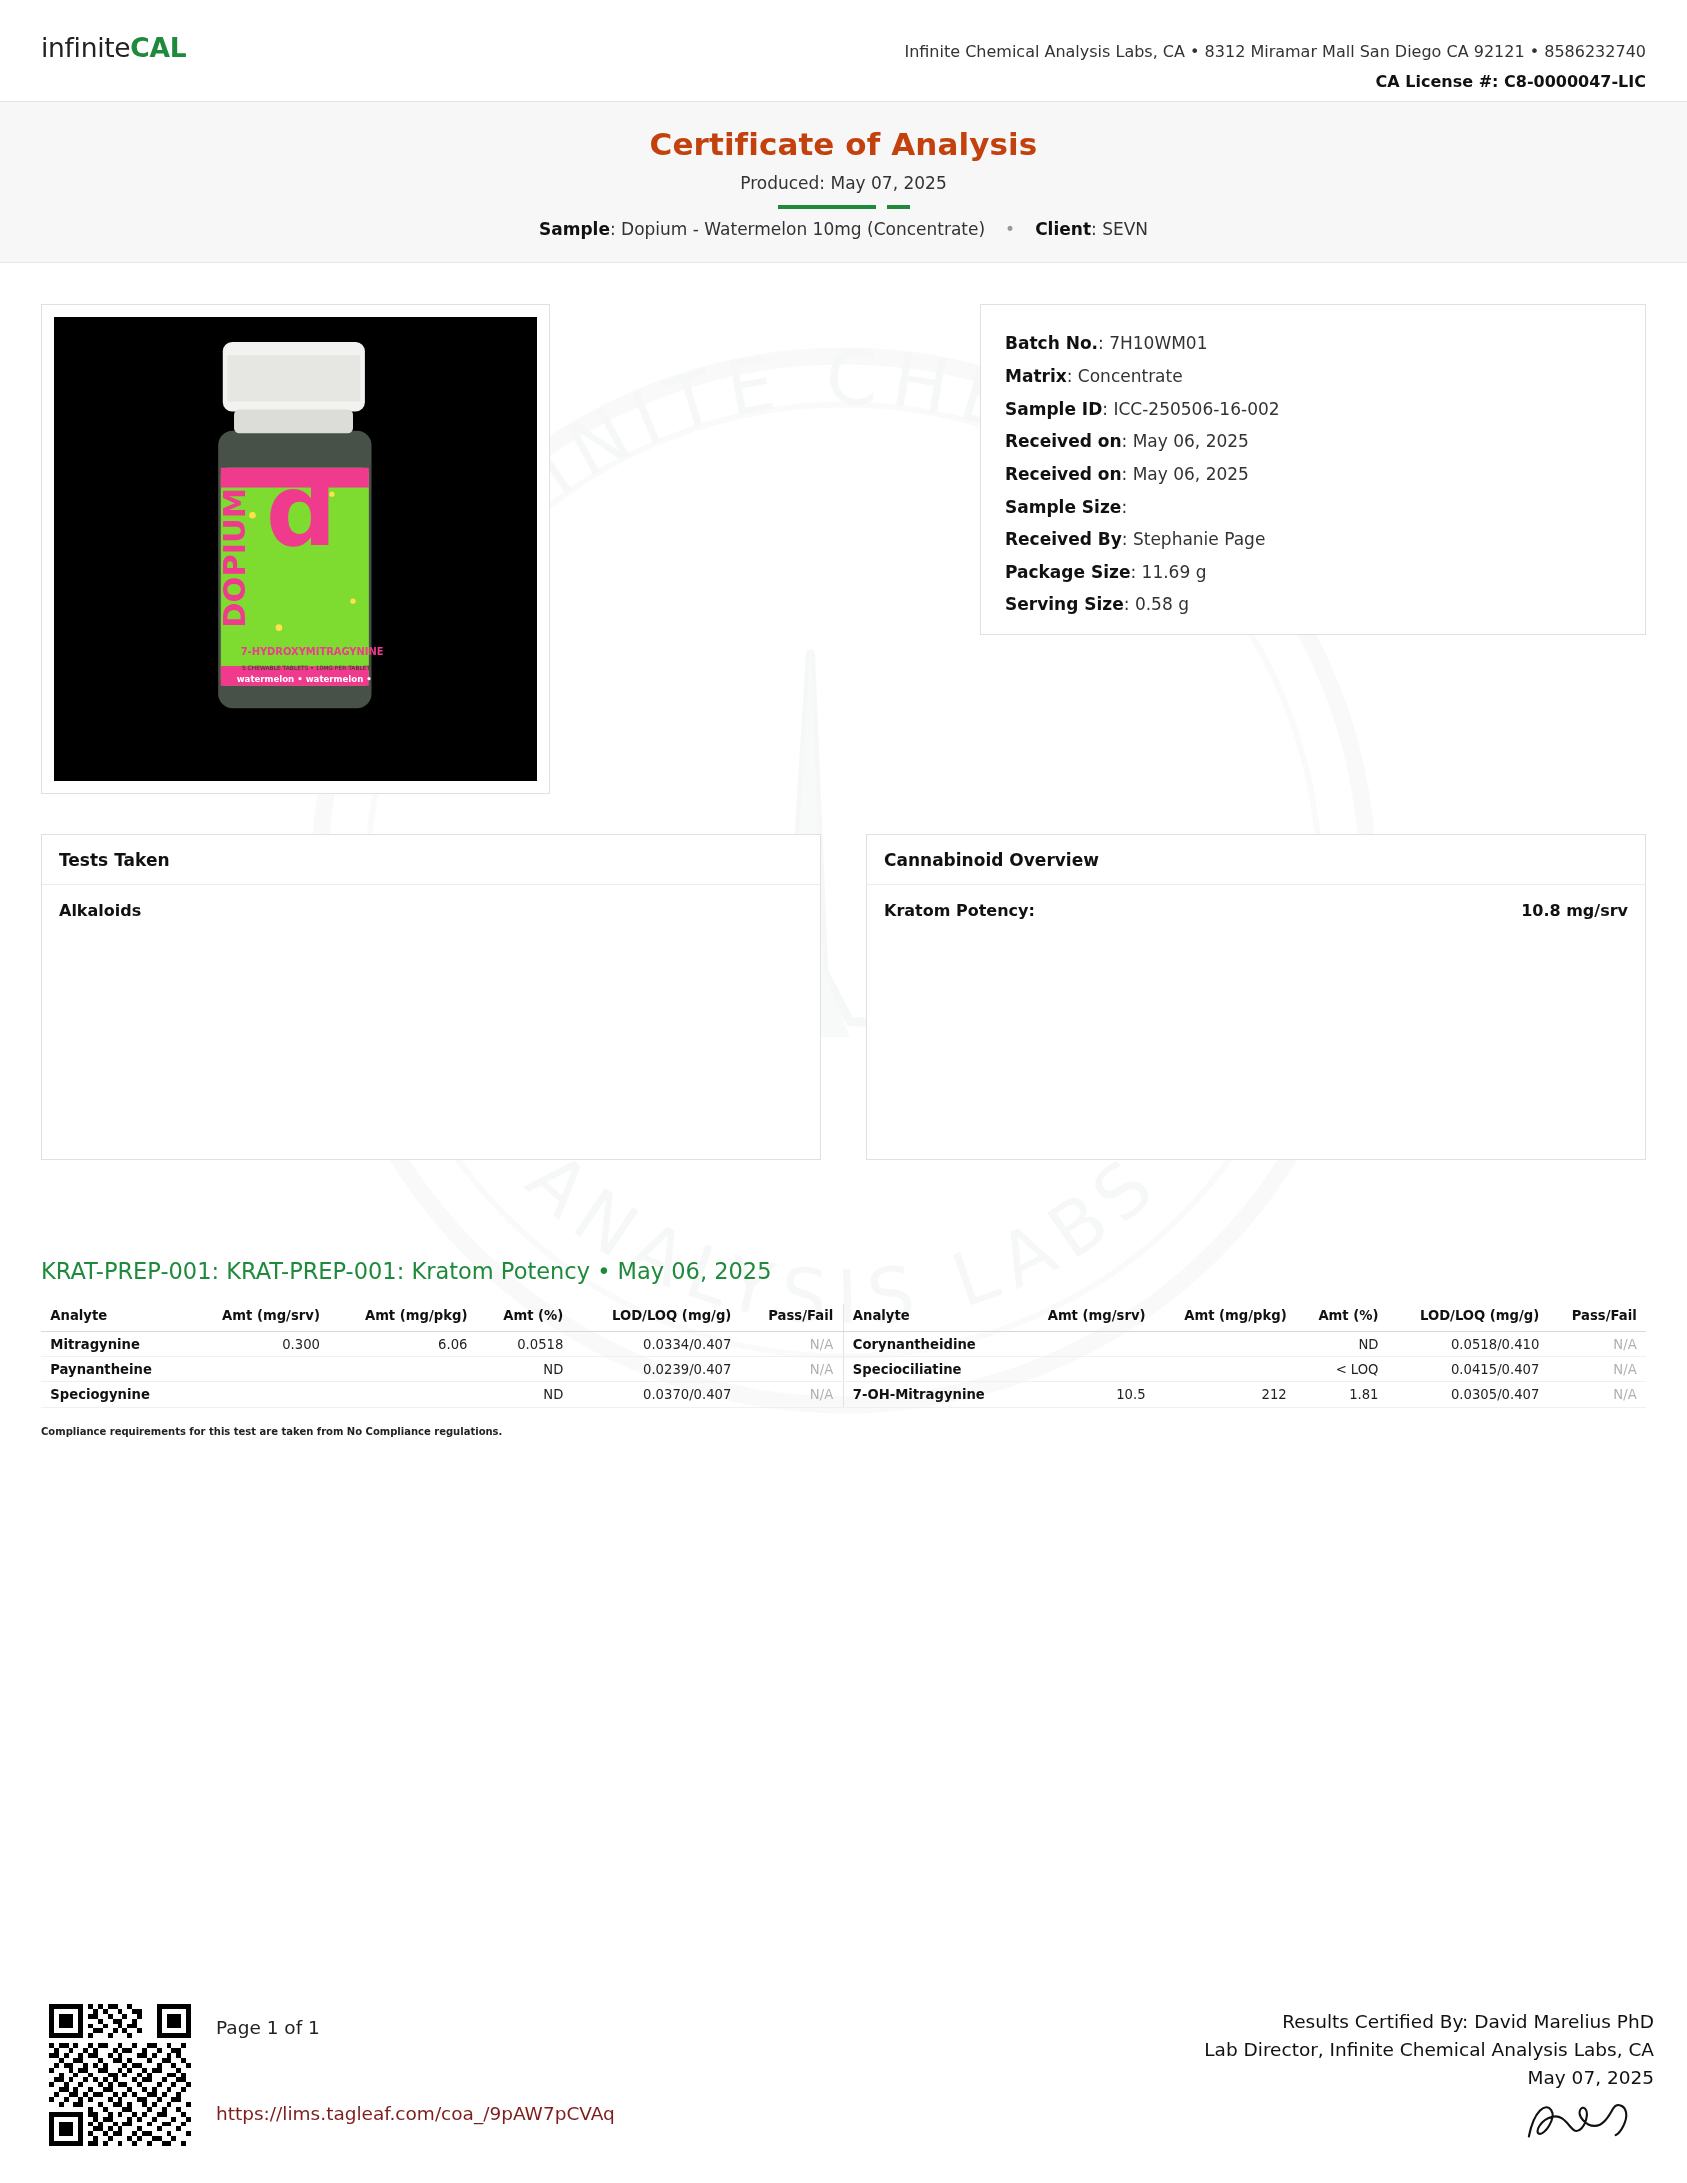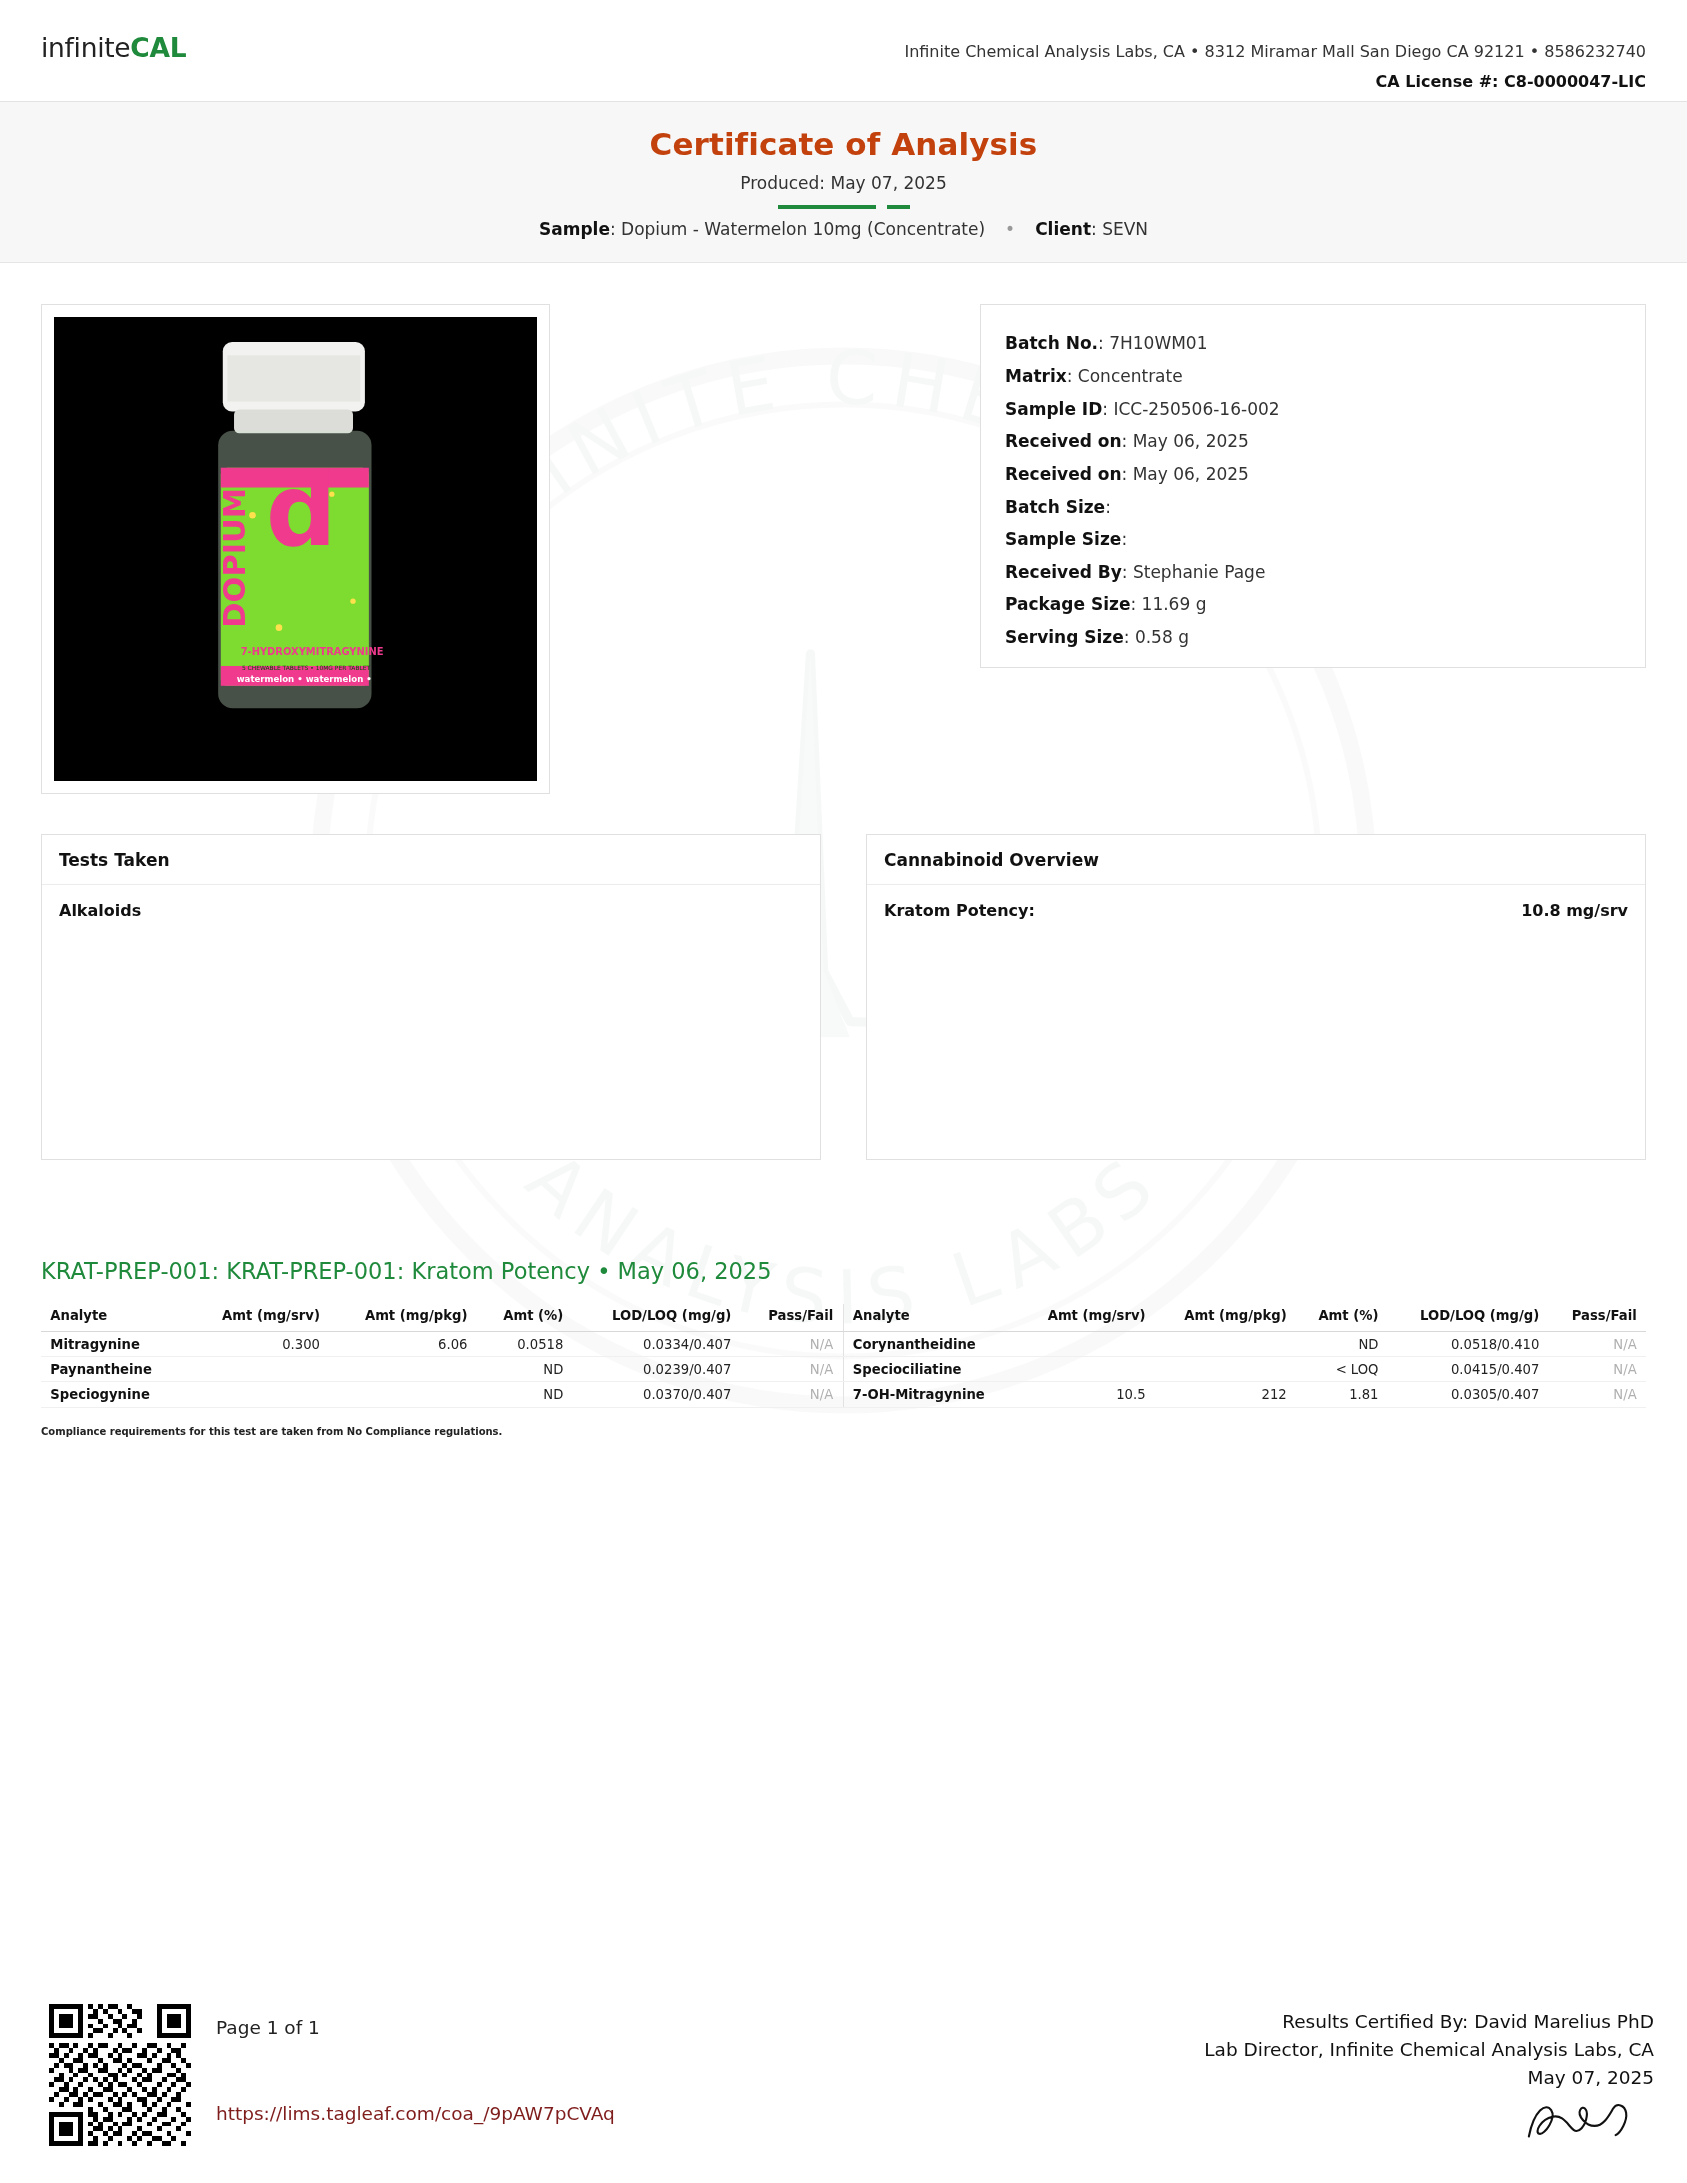--- a/index.html
+++ b/index.html
@@ -387,21 +387,20 @@
           </svg>
         </div>
       </div>
 
       <div class="meta-card">
         <div class="meta-row"><b>Batch No.</b><span>: 7H10WM01</span></div>
         <div class="meta-row"><b>Matrix</b><span>: Concentrate</span></div>
         <div class="meta-row"><b>Sample ID</b><span>: ICC-250506-16-002</span></div>
         <div class="meta-row"><b>Received on</b><span>: May 06, 2025</span></div>
         <div class="meta-row"><b>Received on</b><span>: May 06, 2025</span></div>
-        <div class="meta-row"><b>Batch Size</b><span>:</span></div>
         <div class="meta-row"><b>Sample Size</b><span>:</span></div>
         <div class="meta-row"><b>Received By</b><span>: Stephanie Page</span></div>
         <div class="meta-row"><b>Package Size</b><span>: 11.69 g</span></div>
         <div class="meta-row"><b>Serving Size</b><span>: 0.58 g</span></div>
       </div>
     </div>
 
     <div class="mid-row">
       <div class="panel">
         <div class="panel-head">Tests Taken</div>

